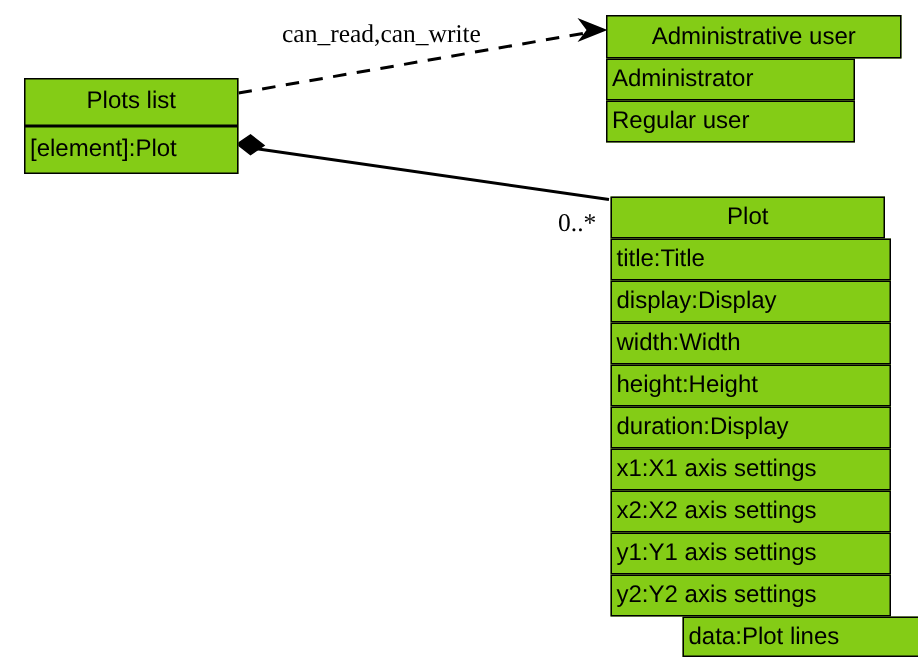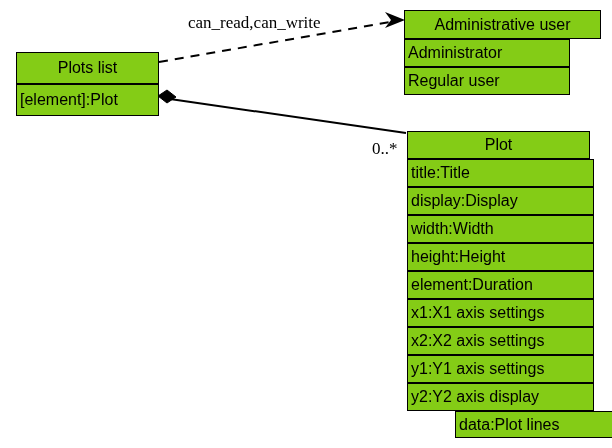--- a/index.html
+++ b/index.html
@@ -95,21 +95,21 @@
     <div class="uml-row attr" style="left:404px; top:39px; width:166px; height:28px;">Administrator</div>
     <div class="uml-row attr" style="left:404px; top:67px; width:166px; height:28px;">Regular user</div>
   </div>
 
   <div class="uml-box">
     <div class="uml-row header" style="left:407px; top:131px; width:183px; height:28px;">Plot</div>
     <div class="uml-row attr" style="left:407px; top:159px; width:187px; height:28px;text-align:center;">title:Title</div>
     <div class="uml-row attr" style="left:407px; top:187px; width:187px; height:28px;">display:Display</div>
     <div class="uml-row attr" style="left:407px; top:215px; width:187px; height:28px;">width:Width</div>
     <div class="uml-row attr" style="left:407px; top:243px; width:187px; height:28px;">height:Height</div>
-    <div class="uml-row attr" style="left:407px; top:271px; width:187px; height:28px;">element:Duration</div>
+    <div class="uml-row attr" style="left:407px; top:271px; width:187px; height:28px;">duration:Display</div>
     <div class="uml-row attr" style="left:407px; top:299px; width:187px; height:28px;">x1:X1 axis settings</div>
     <div class="uml-row attr" style="left:407px; top:327px; width:187px; height:28px;text-align:right;">x2:X2 axis settings</div>
     <div class="uml-row attr" style="left:407px; top:355px; width:187px; height:28px;">y1:Y1 axis settings</div>
-    <div class="uml-row attr" style="left:407px; top:383px; width:187px; height:28px;">y2:Y2 axis display</div>
+    <div class="uml-row attr" style="left:407px; top:383px; width:187px; height:28px;">y2:Y2 axis settings</div>
     <div class="uml-row attr" style="left:407px; top:411px; width:187px; height:27px;margin-left:48px;">data:Plot lines</div>
   </div>
 
 </div>
 
 </body></html>

